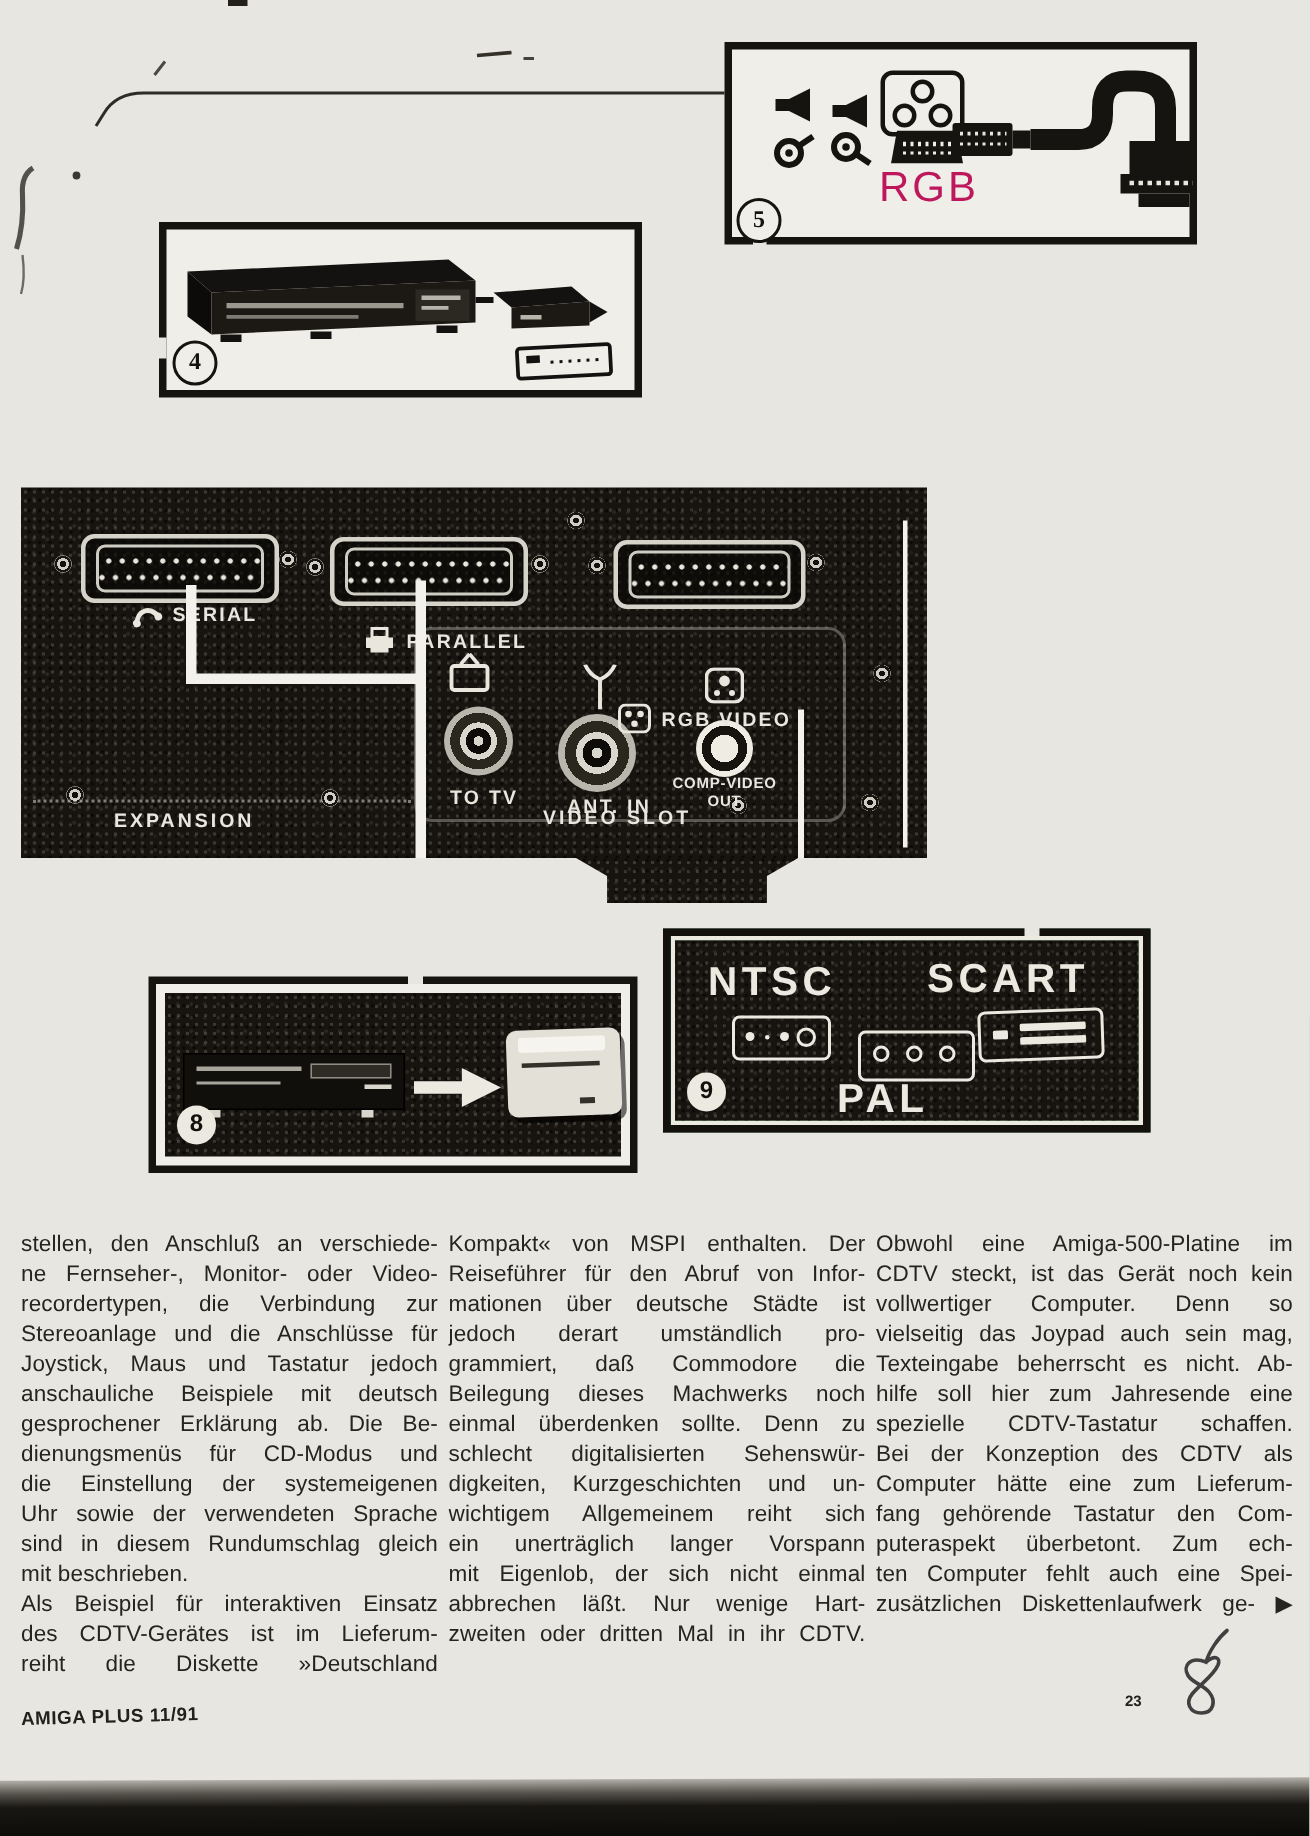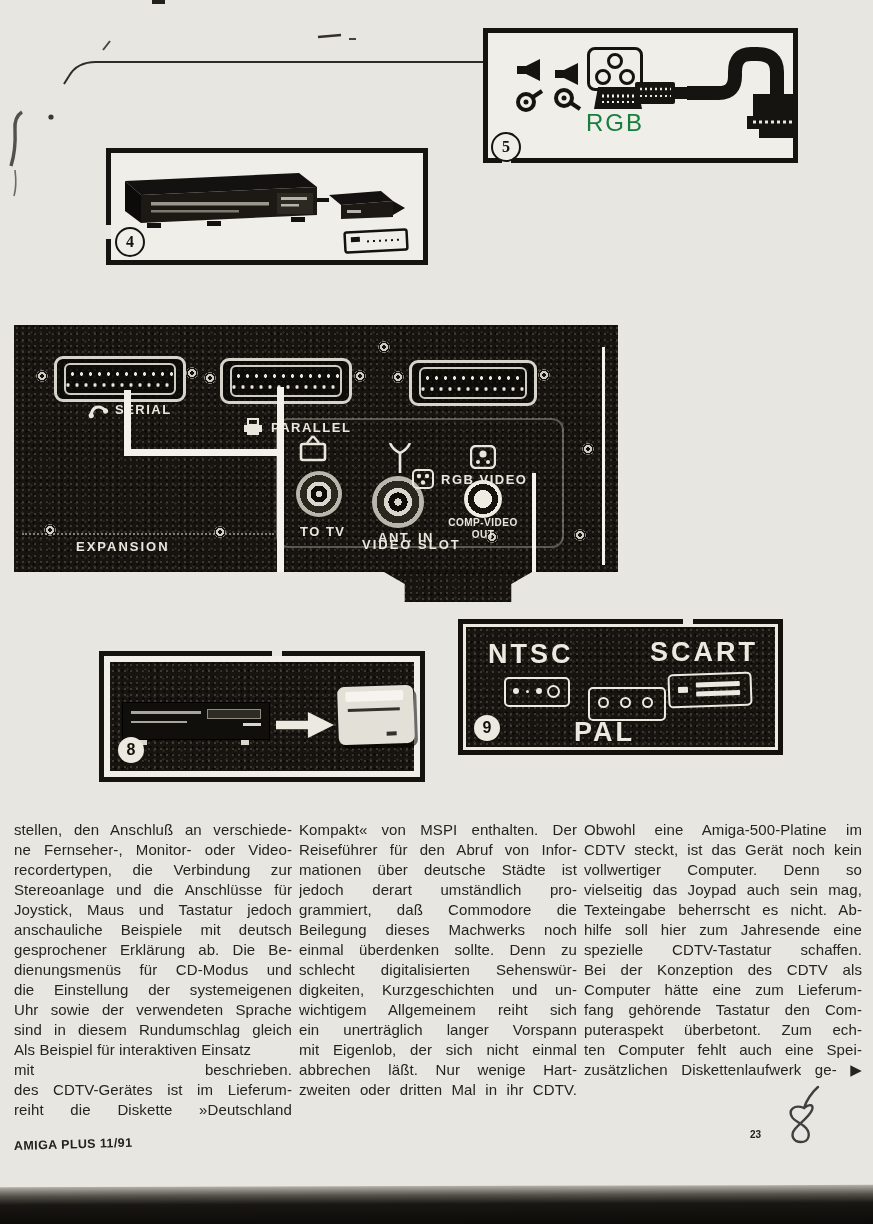--- a/index.html
+++ b/index.html
@@ -6,21 +6,21 @@
   .page{position:relative;width:873px;height:1224px;overflow:hidden;
         background:#e8e6e1;font-family:"Liberation Sans",sans-serif;color:#23211d;}
   .abs{position:absolute;}
 
   
   .fig{position:absolute;background:#f0eee8;border:5px solid #161410;}
   .fig5{left:483px;top:28px;width:305px;height:125px;}
   .fig4{left:106px;top:148px;width:312px;height:107px;}
   .fig8{left:99px;top:651px;width:316px;height:121px;padding:0;}
   .fig8 .inner8{position:absolute;inset:6px;}
-  .fig9{left:458px;top:619px;width:315px;height:126px;background:#14532d;
+  .fig9{left:442px;top:619px;width:315px;height:126px;background:#14532d;
         box-shadow:inset 0 0 0 3px #ece9e1;}
   .notch{position:absolute;background:#e8e6e1;z-index:4;}
 
   .noise{background-color:#17140f;
     background-image:
       radial-gradient(rgba(238,235,228,.17) 1px, transparent 1.4px),
       radial-gradient(rgba(238,235,228,.09) 1px, transparent 1.4px),
       radial-gradient(rgba(0,0,0,.55) 1px, transparent 1.4px);
     background-size:6px 6px, 9px 9px, 7px 7px;
     background-position:0 0, 4px 3px, 2px 5px;}
@@ -29,21 +29,21 @@
     display:grid;place-items:center;font-family:"Liberation Serif",serif;
     font-weight:700;font-size:16px;z-index:6;}
   .circnum.outline{border:2.5px solid #161410;color:#161410;background:#f0eee8;}
   .circnum.filled{background:#ece9e1;color:#14110d;font-family:"Liberation Sans",sans-serif;}
 
   
   .fig5 svg, .fig4 svg{display:block;}
   .rgbplate{position:absolute;left:99px;top:14px;width:50px;height:38px;
     border:3px solid #161410;border-radius:8px;background:#f0eee8;}
   .rgbplate span{position:absolute;border:3px solid #161410;border-radius:50%;width:10px;height:10px;}
-  .rgbtext{position:absolute;left:98px;top:76px;font-size:24px;letter-spacing:2px;color:#15803d;}
+  .rgbtext{position:absolute;left:98px;top:76px;font-size:28px;letter-spacing:2px;color:#be185d;}
 
   
   .photo{position:absolute;left:14px;top:325px;width:604px;height:247px;color:#e9e6de;}
   .pedestal{position:absolute;left:384px;top:572px;width:148px;height:30px;
     clip-path:polygon(0 0,100% 0,86% 40%,86% 100%,14% 100%,14% 40%);}
   .dsub{position:absolute;border:3px solid #d6d3ca;border-radius:9px;background:rgba(8,7,5,.65);}
   .dsub .pins{position:absolute;inset:4px 7px;border:2px solid #cfccc3;border-radius:6px;
     background-image:
       radial-gradient(circle, #e9e6de 1.5px, transparent 2px),
       radial-gradient(circle, #e9e6de 1.5px, transparent 2px);
@@ -287,21 +287,21 @@
         <div class="key" style="left:48px;"></div>
       </div>
       <div class="circnum filled" style="left:8px;bottom:8px;">8</div>
     </div>
   </div>
   <div class="notch" style="left:272px;top:649px;width:10px;height:7px;"></div>
 
   <div class="fig9 fig" style="border-color:#14110d;">
     <div class="abs noise" style="inset:3px;">
       <div class="f9text" style="left:22px;top:12px;">NTSC</div>
-      <div class="f9text" style="left:168px;top:10px;margin-left:16px;">SCART</div>
+      <div class="f9text" style="left:168px;top:10px;">SCART</div>
       <div class="plate" style="left:38px;top:50px;width:62px;height:26px;">
         <u style="left:7px;top:9px;width:6px;height:6px;"></u>
         <u style="left:20px;top:11px;width:3px;height:3px;"></u>
         <u style="left:30px;top:9px;width:6px;height:6px;"></u>
         <b style="left:41px;top:6px;width:9px;height:9px;"></b>
       </div>
       <div class="plate" style="left:122px;top:60px;width:74px;height:30px;">
         <b style="left:8px;top:8px;width:7px;height:7px;"></b>
         <b style="left:30px;top:8px;width:7px;height:7px;"></b>
         <b style="left:52px;top:8px;width:7px;height:7px;"></b>
@@ -323,22 +323,22 @@
         <div class="tline">ne Fernseher-, Monitor- oder Video-</div>
         <div class="tline">recordertypen, die Verbindung zur</div>
         <div class="tline">Stereoanlage und die Anschlüsse für</div>
         <div class="tline">Joystick, Maus und Tastatur jedoch</div>
         <div class="tline">anschauliche Beispiele mit deutsch</div>
         <div class="tline">gesprochener Erklärung ab. Die Be-</div>
         <div class="tline">dienungsmenüs für CD-Modus und</div>
         <div class="tline">die Einstellung der systemeigenen</div>
         <div class="tline">Uhr sowie der verwendeten Sprache</div>
         <div class="tline">sind in diesem Rundumschlag gleich</div>
+        <div class="tline">mit beschrieben.</div>
         <div class="tline">Als Beispiel für interaktiven Einsatz</div>
-        <div class="tline">mit beschrieben.</div>
         <div class="tline">des CDTV-Gerätes ist im Lieferum-</div>
         <div class="tline">reiht die Diskette »Deutschland</div>
       </div>
     <div class="col">
         <div class="tline">Kompakt« von MSPI enthalten. Der</div>
         <div class="tline">Reiseführer für den Abruf von Infor-</div>
         <div class="tline">mationen über deutsche Städte ist</div>
         <div class="tline">jedoch derart umständlich pro-</div>
         <div class="tline">grammiert, daß Commodore die</div>
         <div class="tline">Beilegung dieses Machwerks noch</div>

